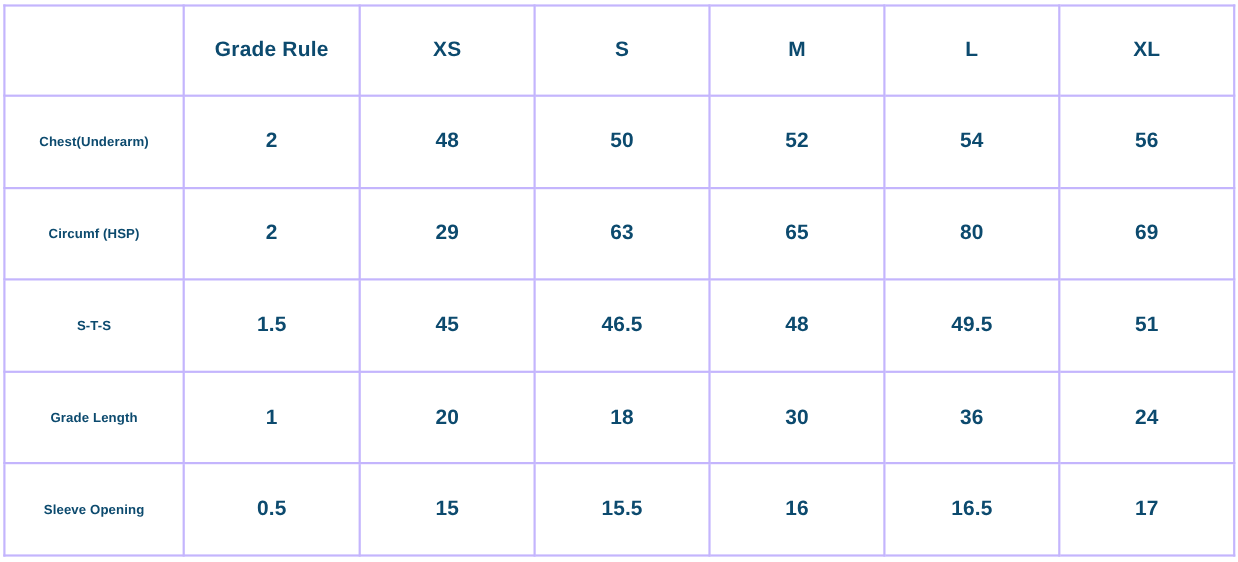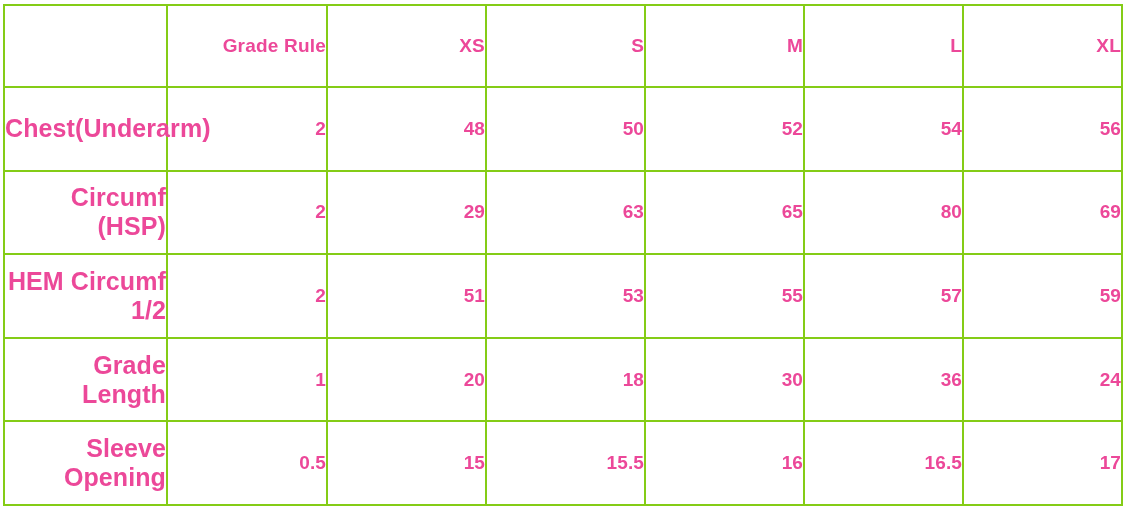--- a/index.html
+++ b/index.html
@@ -27,25 +27,25 @@
   table.size-chart {
     width: 1115px;
     height: 502px;
     border-collapse: collapse;
     table-layout: fixed;
     background: #ffffff;
   }
 
   table.size-chart td,
   table.size-chart th {
-    border: 2px solid #84cc16;
-    text-align: right;
+    border: 2px solid #c4b5fd;
+    text-align: center;
     vertical-align: middle;
     font-weight: bold;
-    color: #ec4899;
+    color: #0c4a6e;
     padding: 0;
     background: #ffffff;
   }
 
   
   col.c-label { width: 163px; }
   col.c-grade { width: 160px; }
   col.c-size  { width: 159px; }
 
   
@@ -56,21 +56,21 @@
   }
 
   
   table.size-chart tbody td {
     height: 72px;
     font-size: 19px;
     letter-spacing: 0.1px;
   }
 
   table.size-chart tbody td.row-label {
-    font-size: 25px;
+    font-size: 12px;
   }
 
   .empty-corner {
     border: 2px solid #8a8a8a;
   }
 </style>
 </head>
 <body>
 
 <div id="size-chart-wrap">
@@ -108,27 +108,27 @@
       <tr>
         <td class="row-label">Circumf (HSP)</td>
         <td>2</td>
         <td>29</td>
         <td>63</td>
         <td>65</td>
         <td>80</td>
         <td>69</td>
       </tr>
       <tr>
-        <td class="row-label">HEM Circumf 1/2</td>
-        <td>2</td>
+        <td class="row-label">S-T-S</td>
+        <td>1.5</td>
+        <td>45</td>
+        <td>46.5</td>
+        <td>48</td>
+        <td>49.5</td>
         <td>51</td>
-        <td>53</td>
-        <td>55</td>
-        <td>57</td>
-        <td>59</td>
       </tr>
       <tr>
         <td class="row-label">Grade Length</td>
         <td>1</td>
         <td>20</td>
         <td>18</td>
         <td>30</td>
         <td>36</td>
         <td>24</td>
       </tr>

